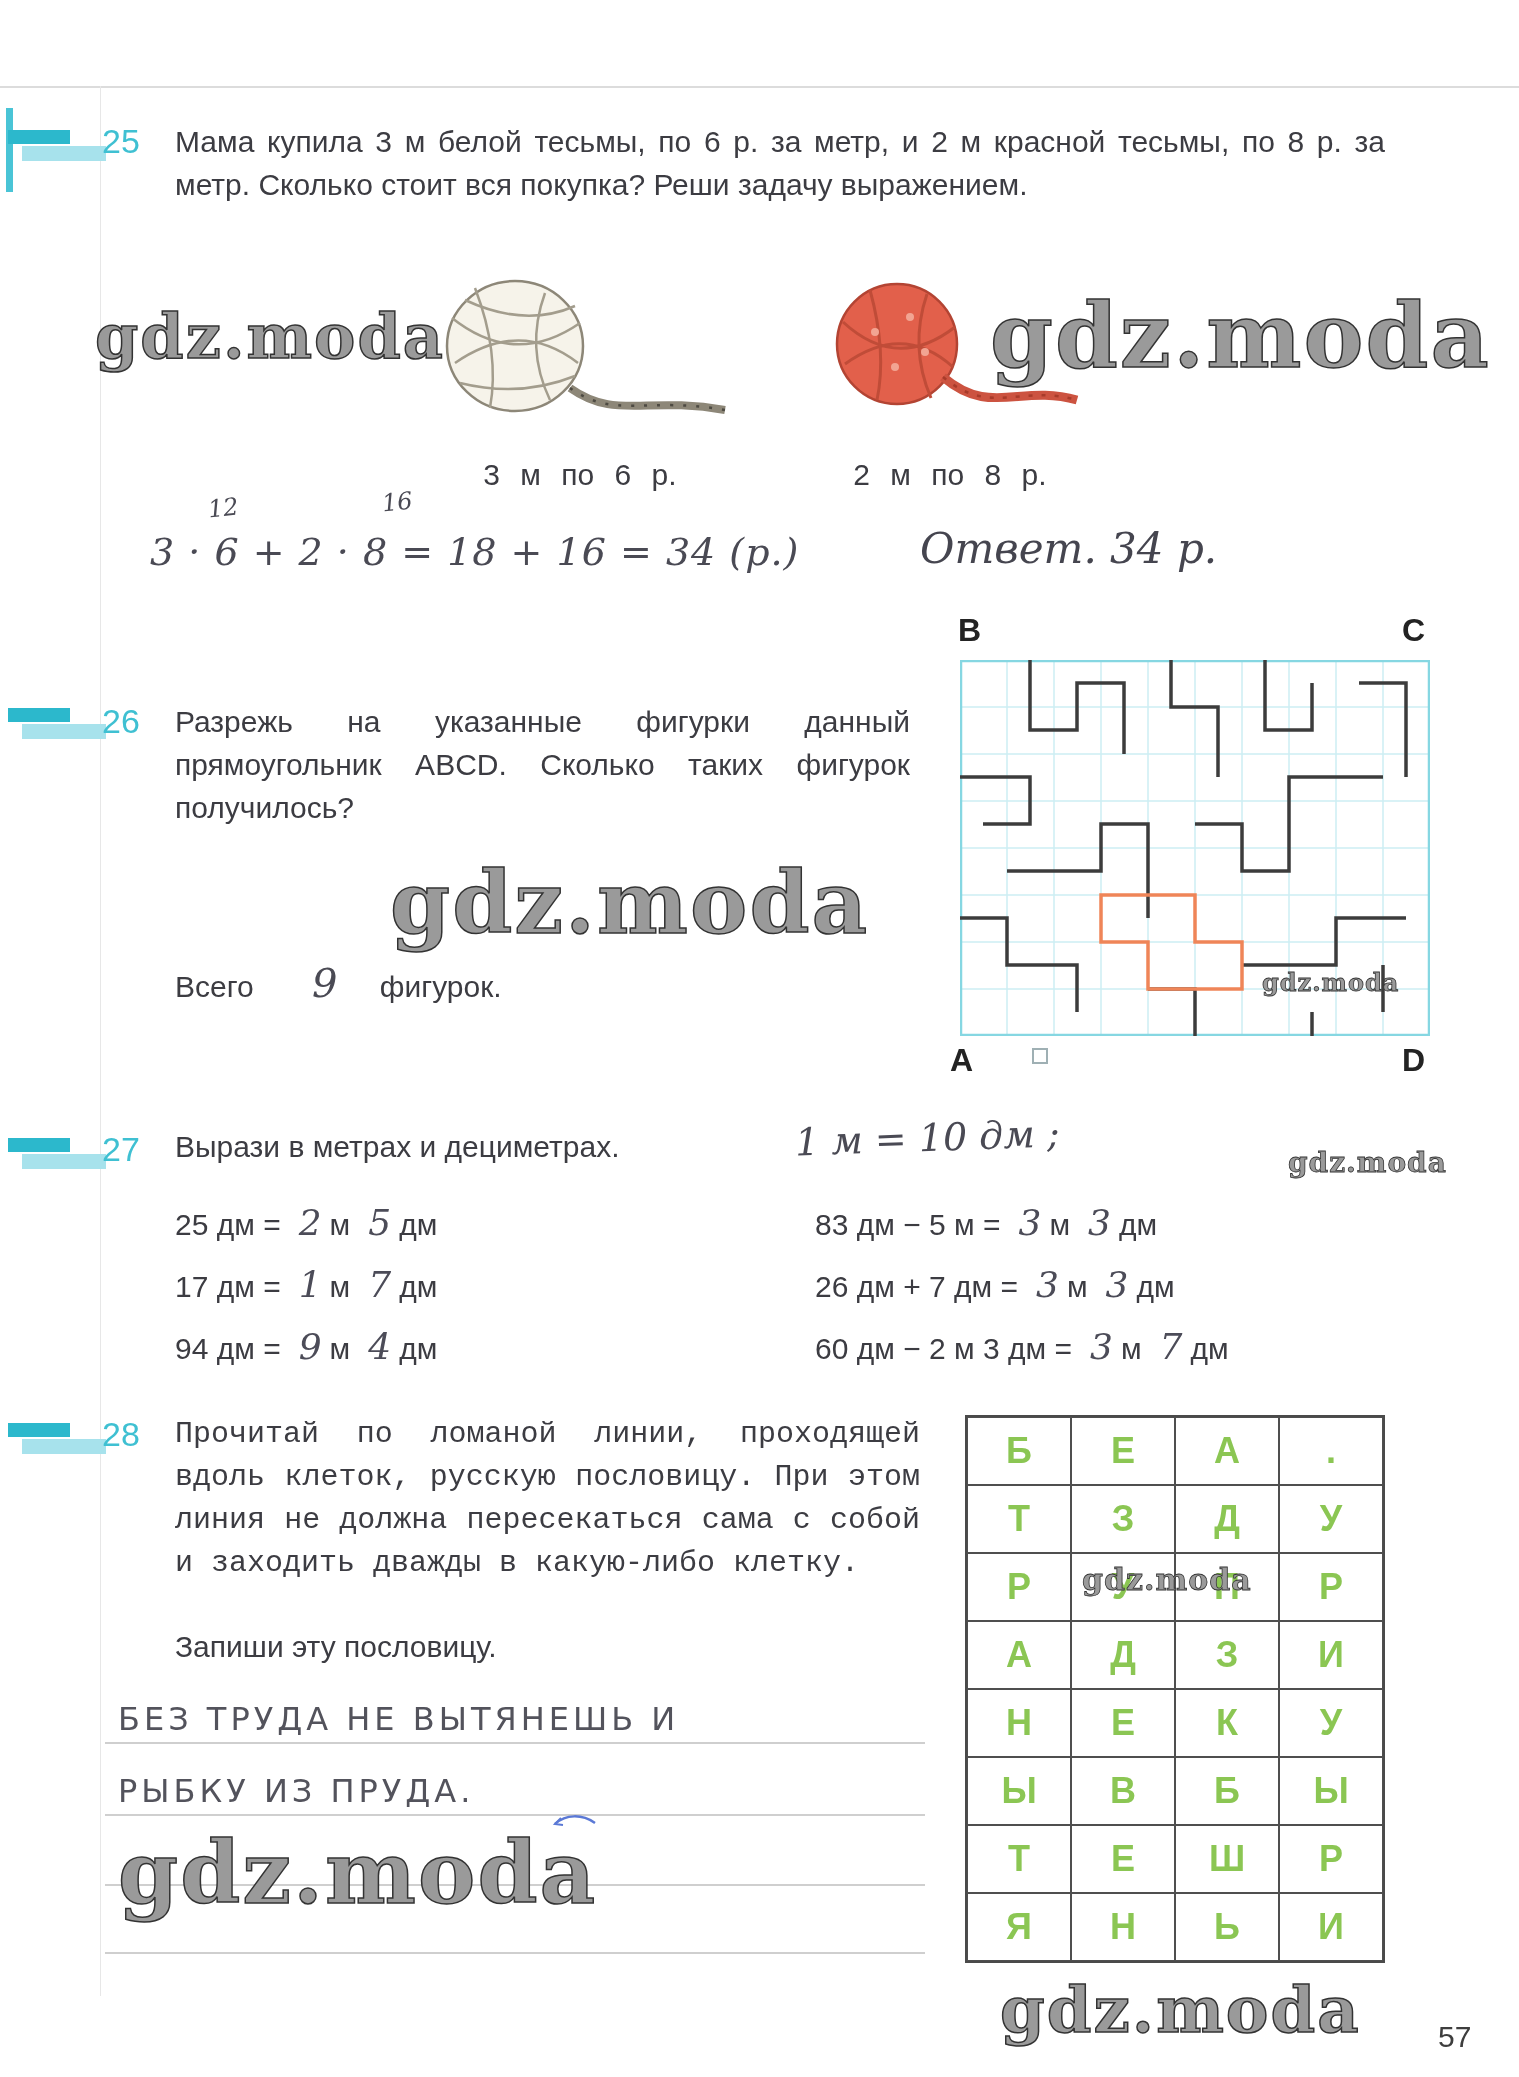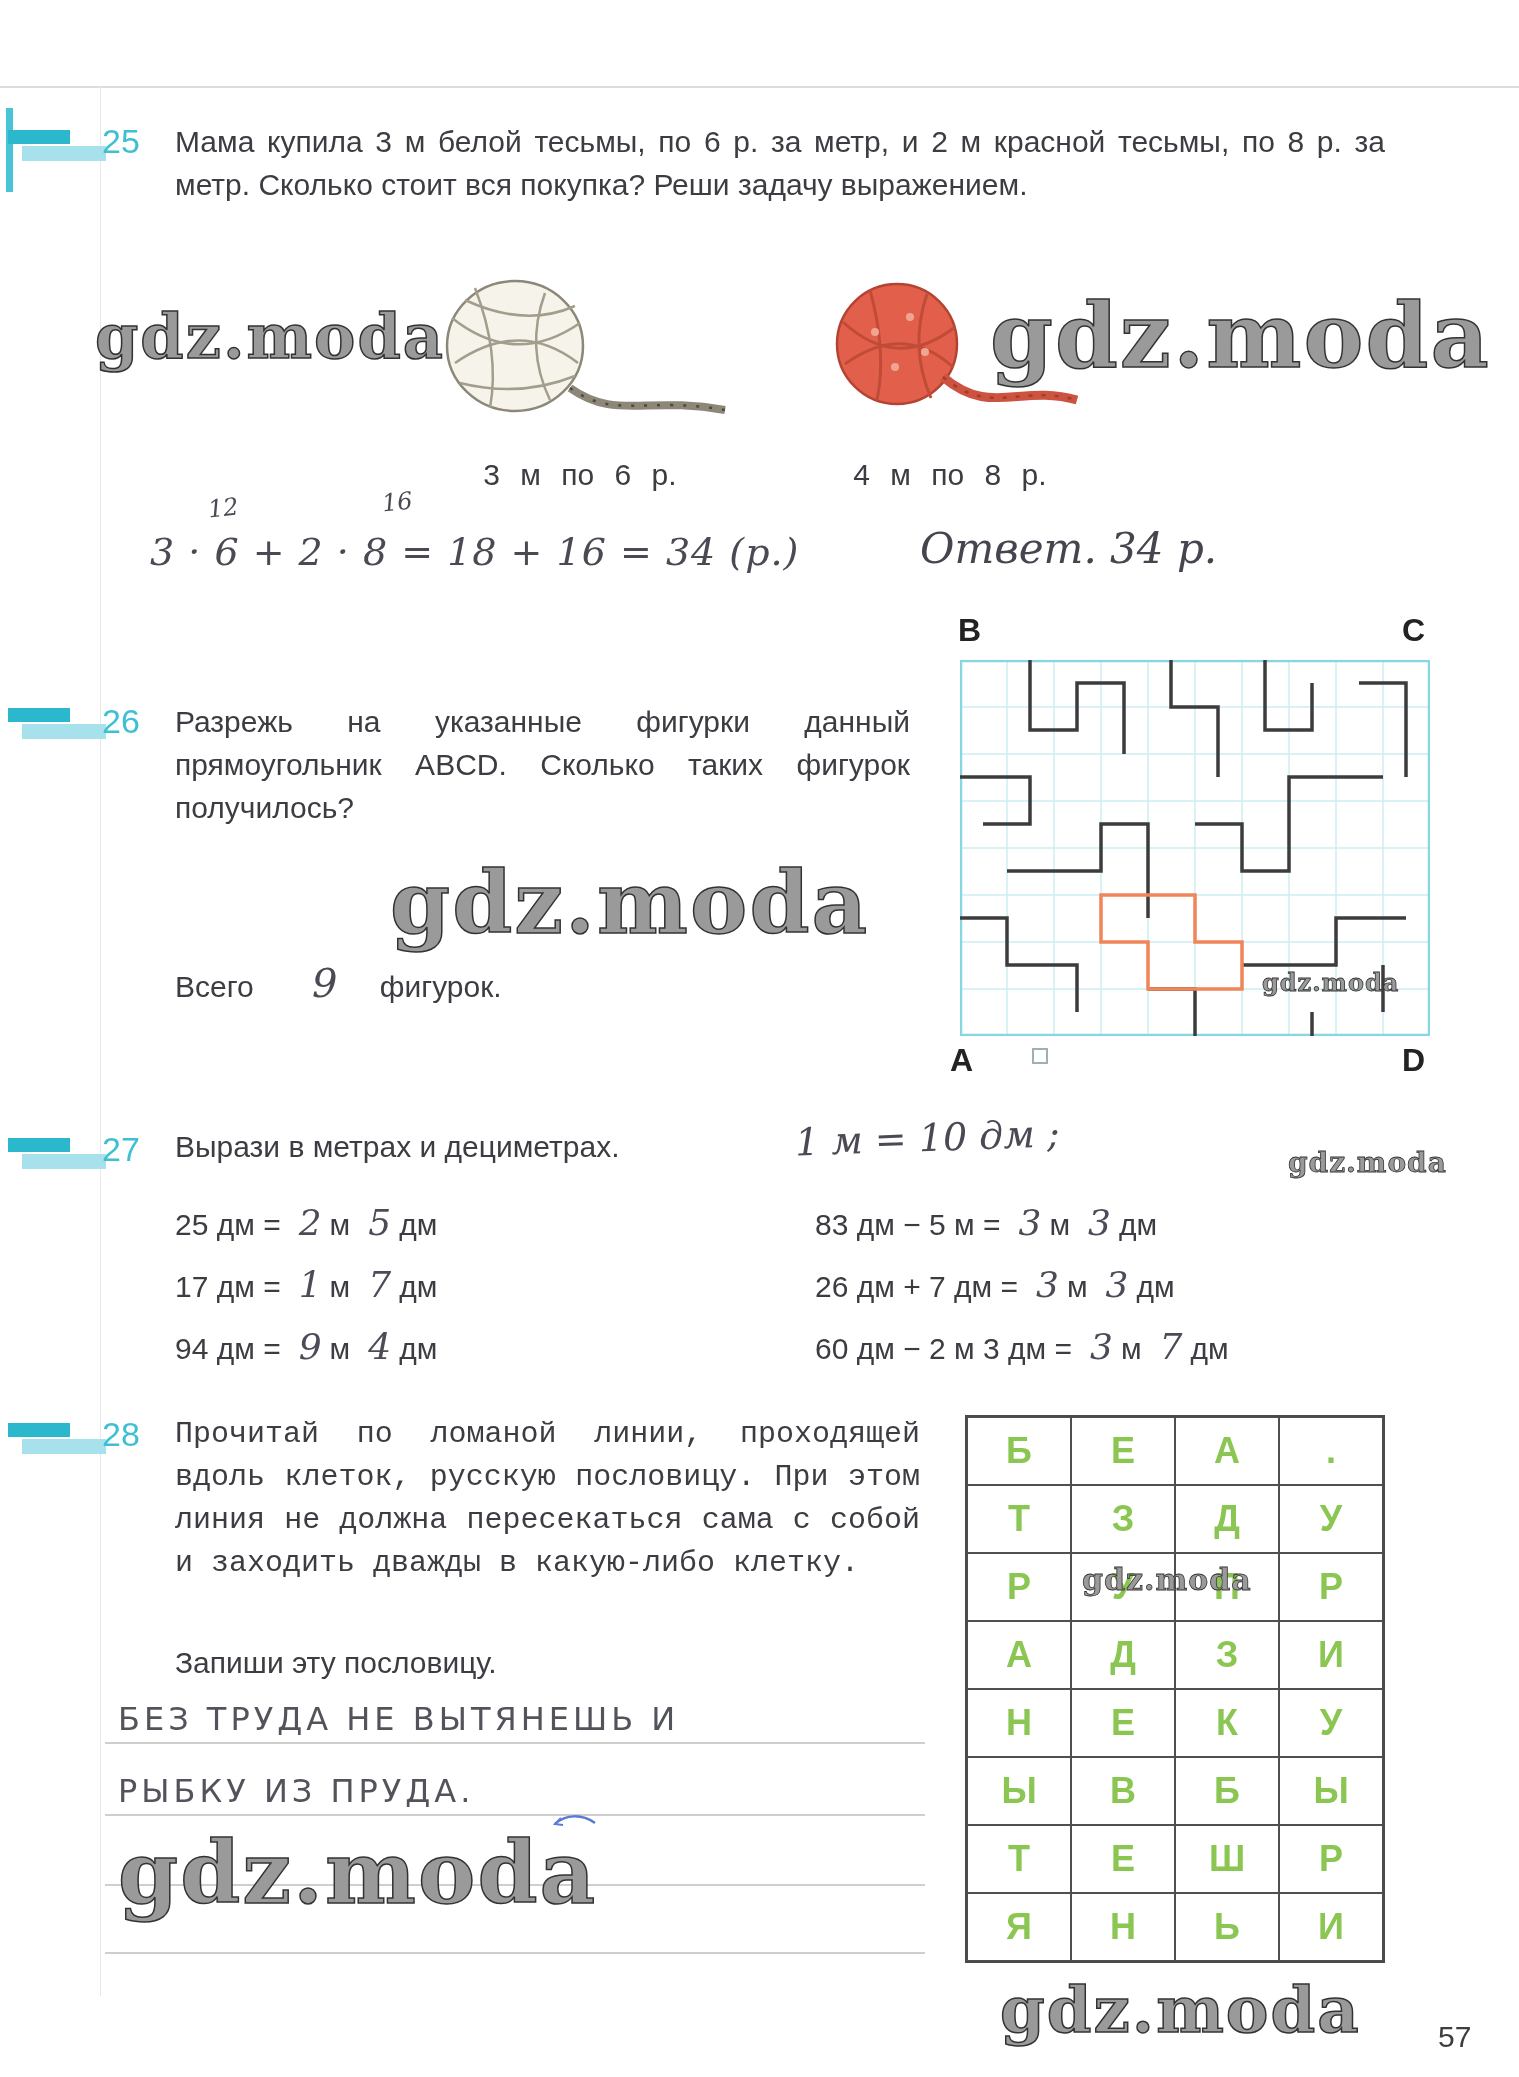--- a/index.html
+++ b/index.html
@@ -133,21 +133,21 @@
       <circle cx="95" cy="45" r="4" fill="#f2a492"></circle>
       <circle cx="80" cy="95" r="4" fill="#f2a492"></circle>
       <circle cx="110" cy="80" r="4" fill="#f2a492"></circle>
       <path d="M 128,105 C 175,145 205,112 262,128" stroke="#cc5340" stroke-width="9" fill="none"></path>
       <path d="M 128,105 C 175,145 205,112 262,128" stroke="#a83b2a" stroke-width="2.5" fill="none" stroke-dasharray="4 9"></path>
     </svg>
 
     <div class="abs wm wm-90 z2" style="left:990px; top:282px;">gdz.moda</div>
 
     <div class="abs caption z2" style="left:430px; top:458px; width:300px;">3 м по 6 р.</div>
-    <div class="abs caption z2" style="left:810px; top:458px; width:280px;">4 м по 8 р.</div>
+    <div class="abs caption z2" style="left:810px; top:458px; width:280px;">2 м по 8 р.</div>
 
     <div class="abs hw hw-carry z2" style="left:208px; top:494px;">12</div>
     <div class="abs hw hw-carry z2" style="left:382px; top:488px;">16</div>
     <div class="abs hw hw-solution z2" style="left:150px; top:530px;">3 · 6 + 2 · 8 = 18 + 16 = 34 (р.)</div>
     <div class="abs hw hw-answer z2" style="left:920px; top:524px;">Ответ. 34 р.</div>
   </div>
 
   <div>
     <div class="abs marker" style="left:8px; top:708px;">
       <div class="m1"></div>
@@ -240,21 +240,21 @@
     </div>
   </div>
 
   <div>
     <div class="abs marker" style="left:8px; top:1423px;">
       <div class="m1"></div>
       <div class="m2"></div>
     </div>
     <div class="abs prob-num z2" style="left:102px; top:1415px;">28</div>
     <div class="abs para z2" style="left:175px; top:1413px; width:745px;font-family:Liberation Mono, monospace;">Прочитай по ломаной линии, проходящей вдоль клеток, русскую пословицу. При этом линия не должна пересекаться сама с собой и заходить дважды в какую-либо клетку.</div>
-    <div class="abs line30 z2" style="left:175px; top:1630px;margin-top:16px;">Запиши эту пословицу.</div>
+    <div class="abs line30 z2" style="left:175px; top:1630px;">Запиши эту пословицу.</div>
 
     <div class="abs hw-proverb z2" style="left:118px; top:1700px;">БЕЗ ТРУДА НЕ ВЫТЯНЕШЬ И</div>
     <div class="abs rule-line" style="left:105px; top:1742px; width:820px;"></div>
     <div class="abs hw-proverb z2" style="left:118px; top:1772px;">РЫБКУ ИЗ ПРУДА.</div>
     <svg class="abs z2" style="left:552px; top:1812px;" width="46" height="16" viewBox="0 0 46 16">
       <path d="M 3,12 C 14,2 30,2 43,11" stroke="#5b79d6" stroke-width="2.5" fill="none"></path>
       <path d="M 9,6 L 3,12 L 11,13" stroke="#5b79d6" stroke-width="2" fill="none"></path>
     </svg>
     <div class="abs rule-line" style="left:105px; top:1814px; width:820px;"></div>
     <div class="abs rule-line" style="left:105px; top:1884px; width:820px;"></div>

